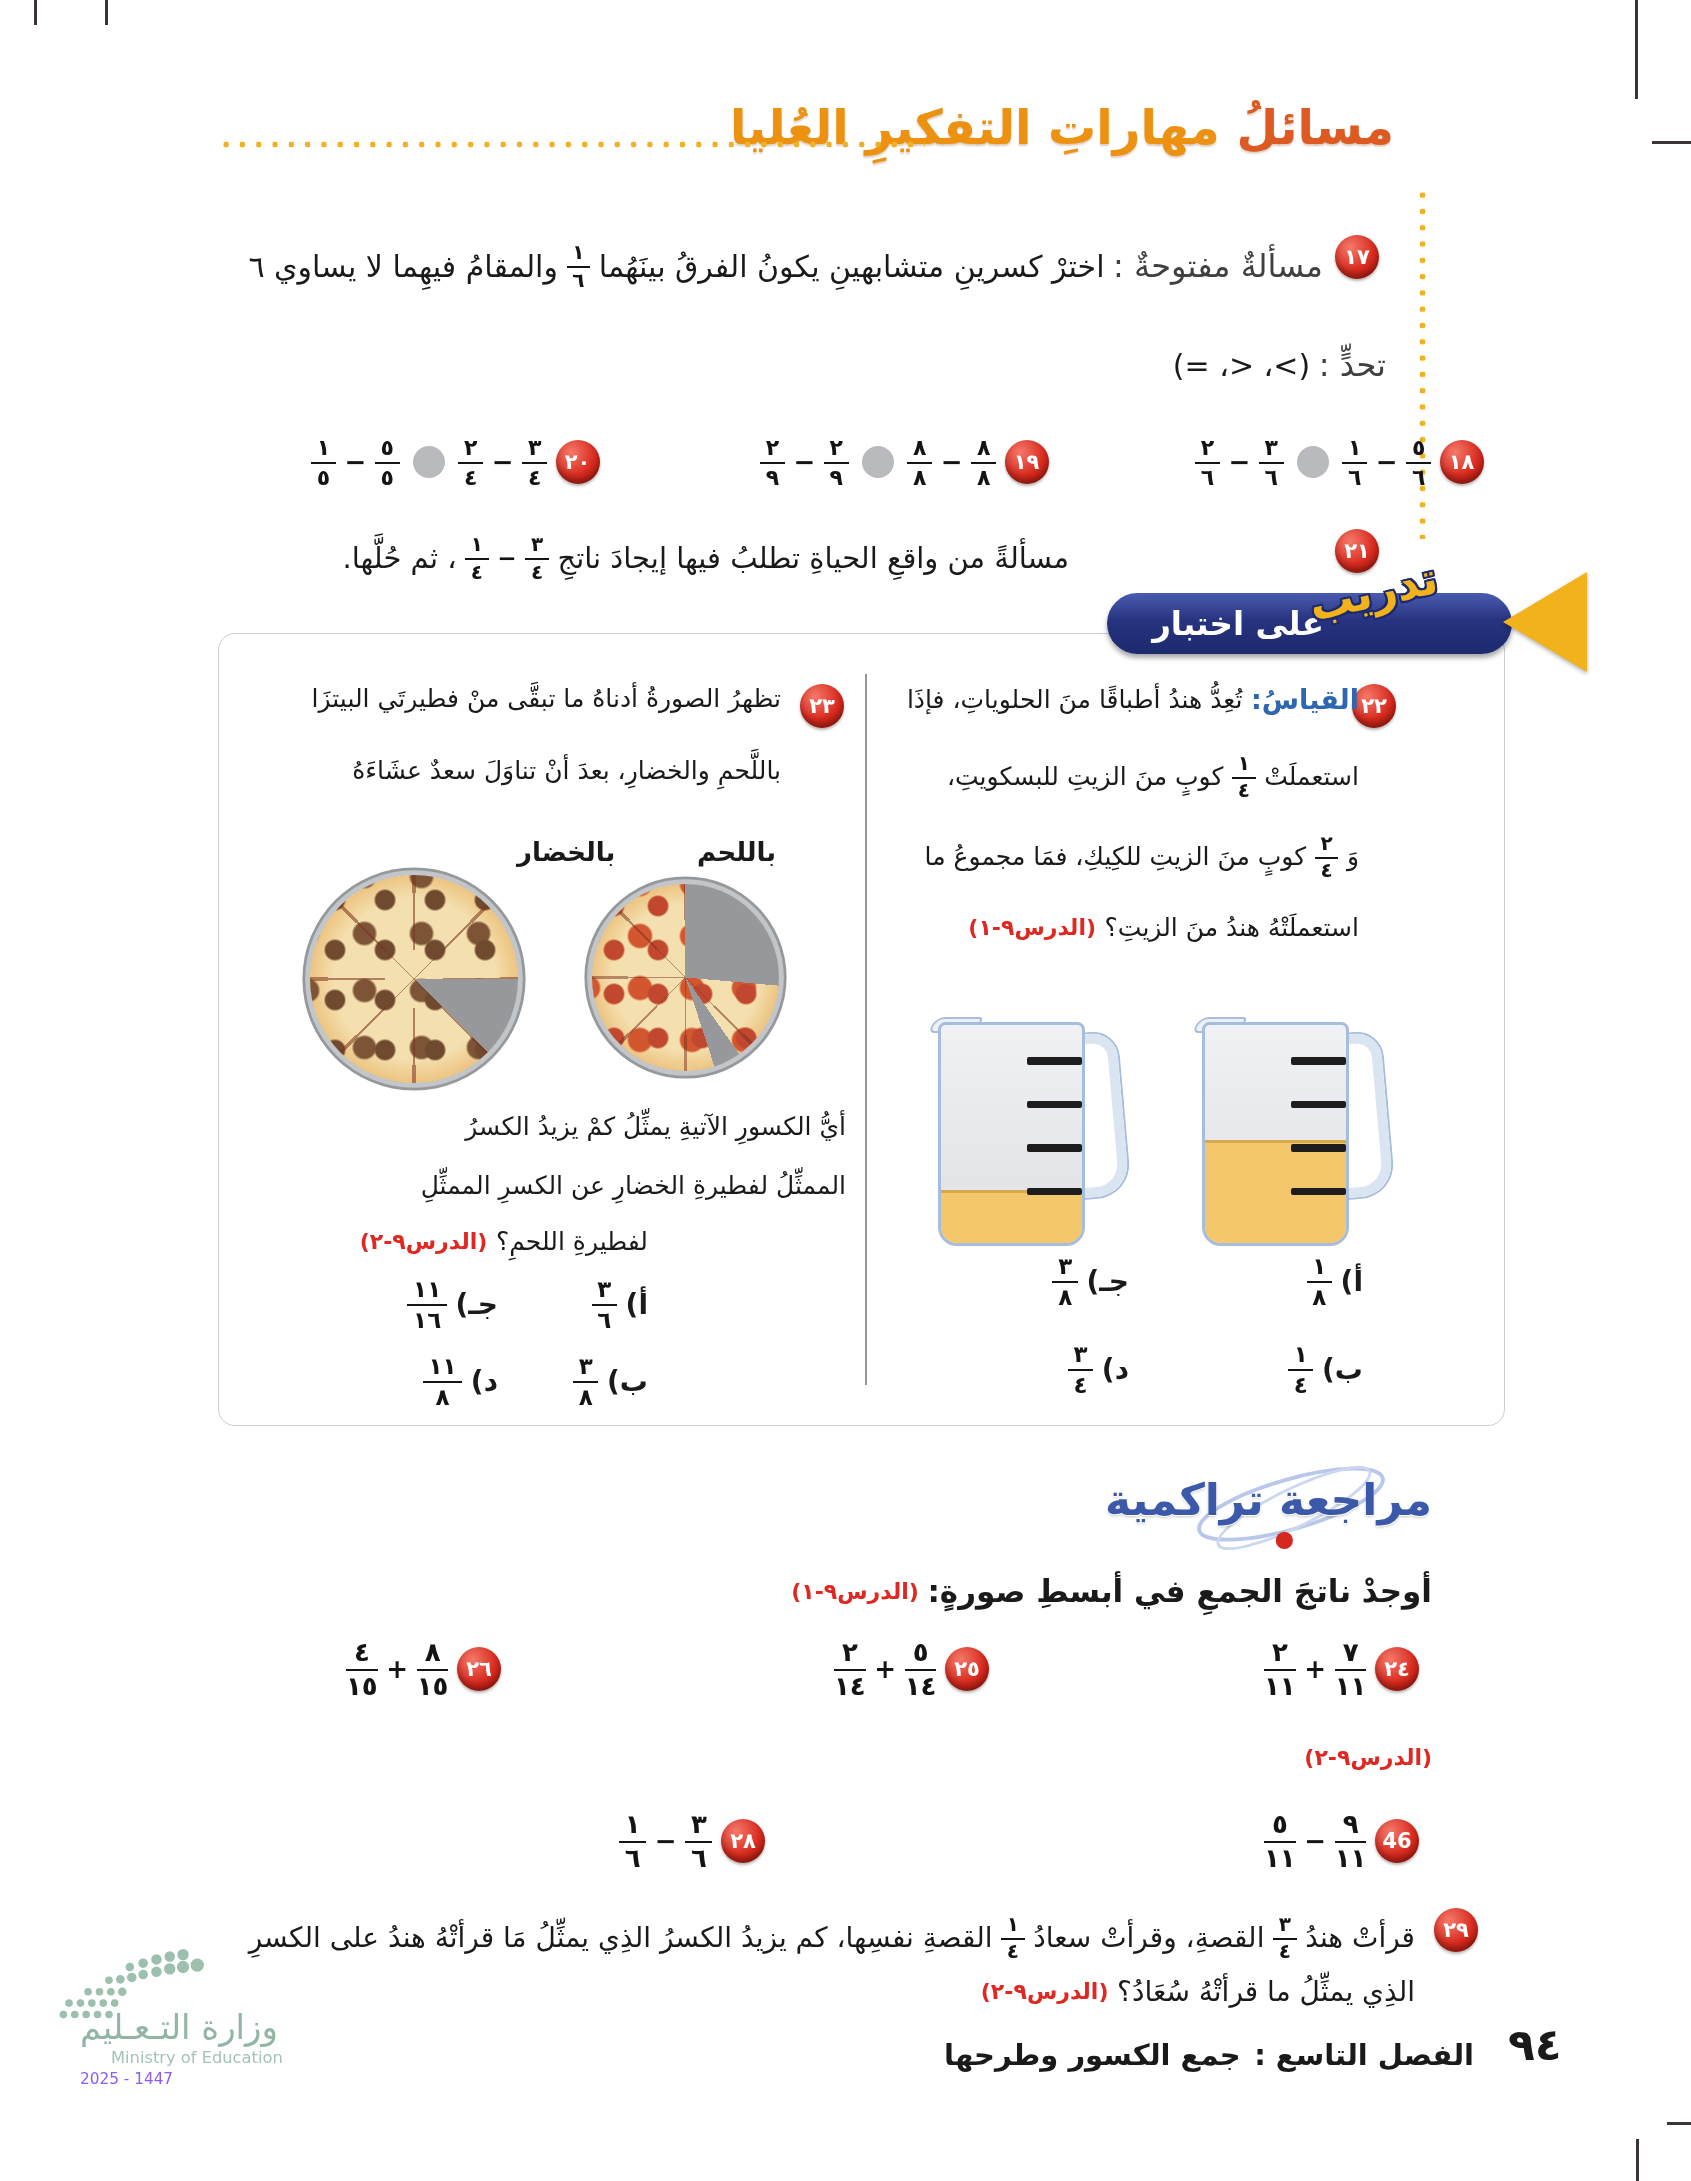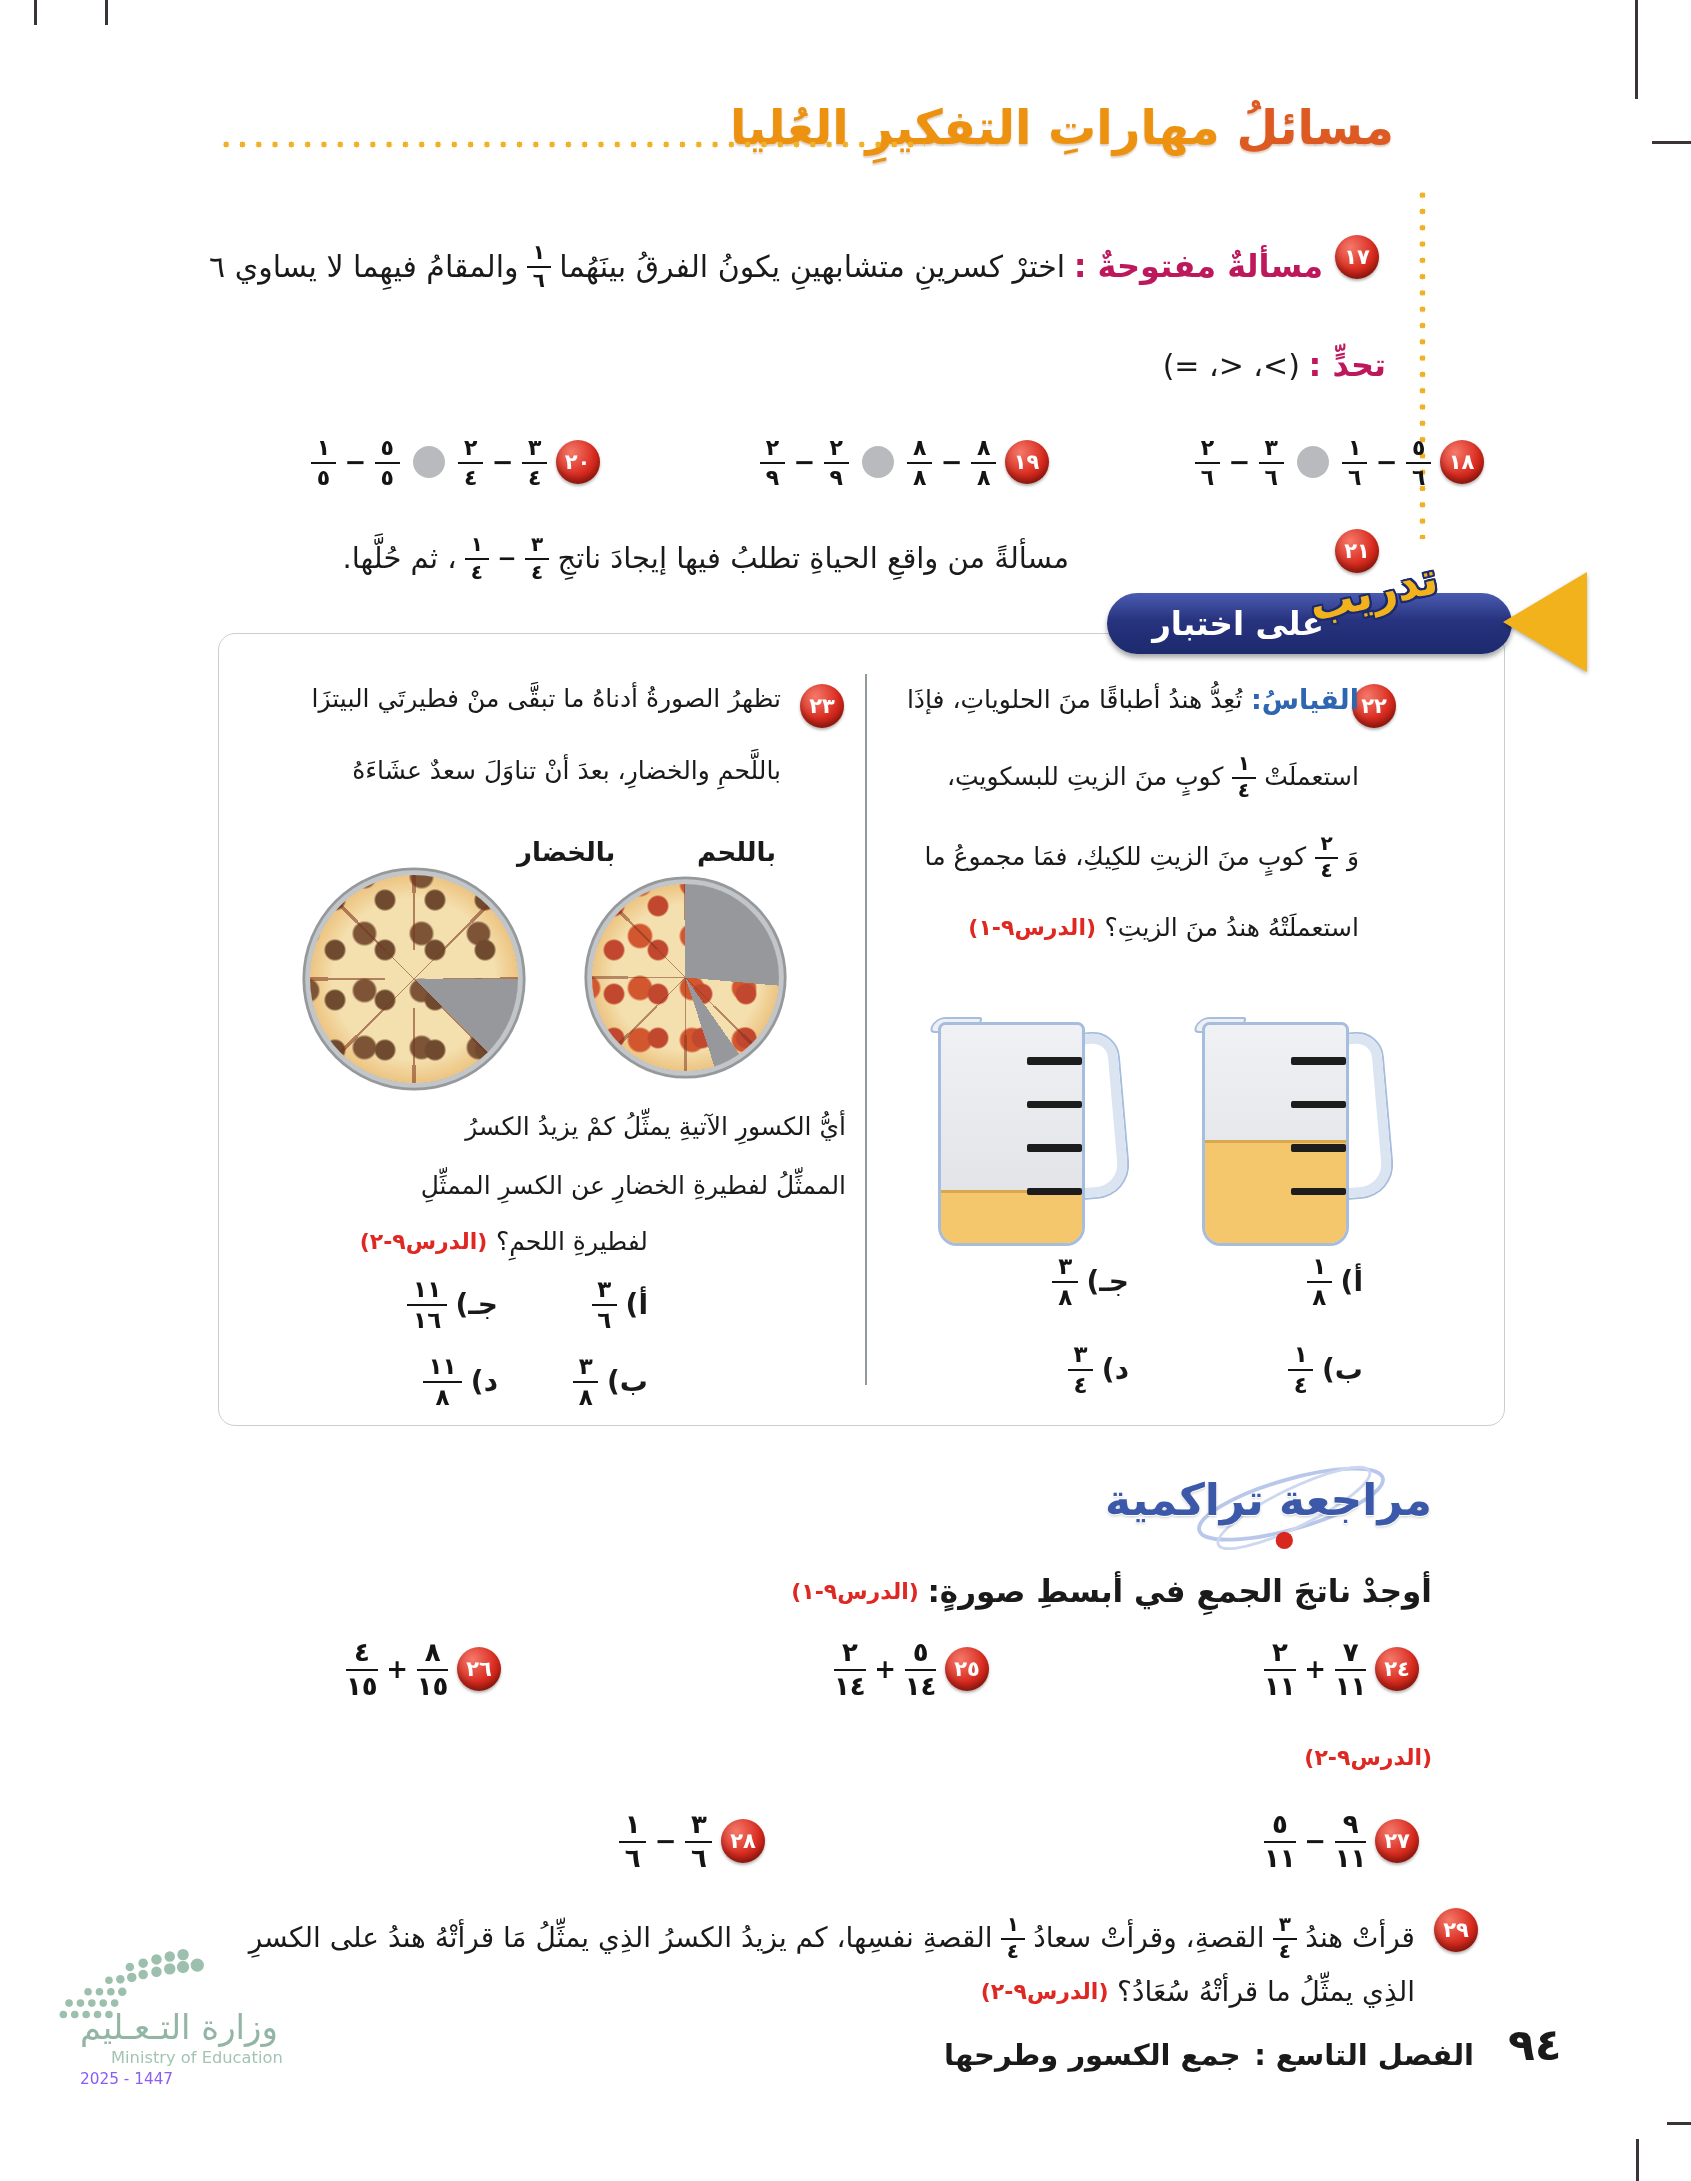--- a/index.html
+++ b/index.html
@@ -22,21 +22,21 @@
 
   
   .badge{width:44px;height:44px;border-radius:50%;flex:0 0 auto;
          background:radial-gradient(circle at 35% 28%,#f4796a,#d92b1f 55%,#a31408);
          color:#fff;display:flex;align-items:center;justify-content:center;
          font-size:21px;font-weight:700;
          box-shadow:inset 0 -4.8px 6.7px rgba(0,0,0,.3),0 1.9px 2.9px rgba(0,0,0,.3);}
 
   
   .txt{font-size:30px;color:#1a1a1a;}
-  .lbl-green{color:#be185d;font-weight:700;text-align:center;}
+  .lbl-green{color:#404040;font-weight:400;text-align:center;}
   .lbl-blue{color:#2f66b0;font-weight:700;}
   .ref{color:#e02822;font-size:22px;font-weight:700;}
   .bold{font-weight:700;}
 
   
   .frac{display:inline-flex;flex-direction:column;align-items:stretch;text-align:center;
         line-height:1.05;font-weight:700;color:#141414;vertical-align:middle;}
   .frac .n{border-bottom:2.9px solid #141414;padding:1px 5.7px 2.9px;}
   .frac .d{padding-top:1.9px;}
   .f21{font-size:20px;} .f23{font-size:22px;} .f24{font-size:23px;} .f27{font-size:26px;}
@@ -430,21 +430,21 @@
   <div class="abs ltrrow" style="left:1264px;top:1797px;height:88px">
     <span class="frac f27">
         <span class="n">٥</span>
         <span class="d">١١</span>
       </span>
     <span class="op">−</span>
     <span class="frac f27">
         <span class="n">٩</span>
         <span class="d">١١</span>
       </span>
-    <span class="badge">٢٧</span>
+    <span class="badge">46</span>
   </div>
   <div class="abs ltrrow" style="left:619px;top:1797px;height:88px">
     <span class="frac f27">
         <span class="n">١</span>
         <span class="d">٦</span>
       </span>
     <span class="op">−</span>
     <span class="frac f27">
         <span class="n">٣</span>
         <span class="d">٦</span>

